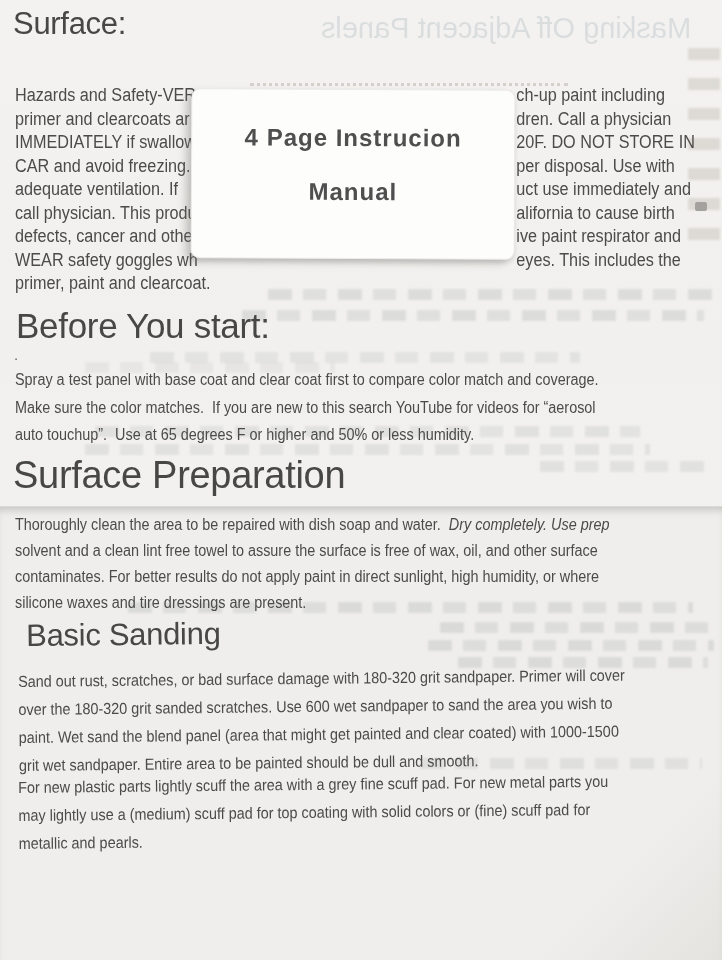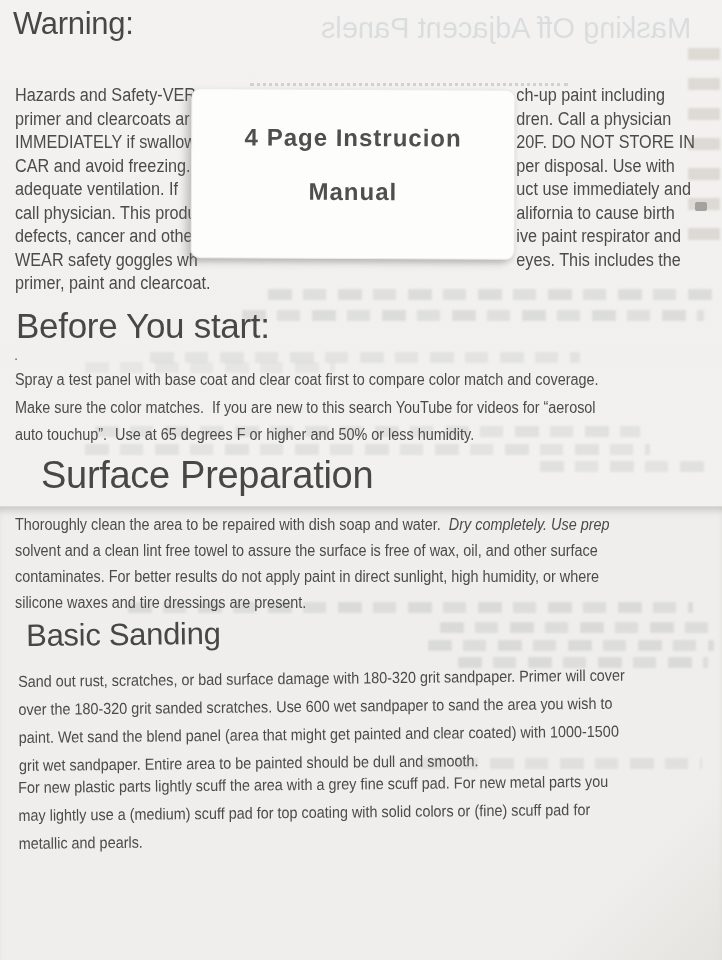--- a/index.html
+++ b/index.html
@@ -17,21 +17,21 @@
     background:#efeeec;
     box-shadow:inset 0 7px 9px -5px rgba(95,95,88,0.35);
     border-top:1px solid #dcdad6;}
   .corner-shade{position:absolute;right:0;bottom:0;width:240px;height:180px;
     background:linear-gradient(135deg,transparent 55%,rgba(200,198,190,0.28));}
 
   
   .heading{position:absolute;font-weight:400;color:#474746;letter-spacing:-0.3px;white-space:pre;}
   .h-warning{left:13px;top:6px;font-size:31px;}
   .h-before{left:16px;top:306px;font-size:35px;}
-  .h-surface{left:13px;top:454px;font-size:38px;margin-left:28px;}
+  .h-surface{left:13px;top:454px;font-size:38px;}
   .h-basic{left:26px;top:618px;font-size:31px;transform:rotate(-0.6deg);transform-origin:left top;}
 
   
   .ghost-heading{position:absolute;left:300px;top:12px;width:412px;text-align:center;
     font-size:29px;color:#c7ccd1;opacity:0.55;filter:blur(0.7px);
     transform:scaleX(-1);white-space:pre;}
 
   
   .warn-lines{position:absolute;left:15px;top:84px;width:780px;
     transform:scaleX(0.9);transform-origin:left top;
@@ -103,21 +103,21 @@
 <div class="ghost g6"></div>
 <div class="ghost g7"></div>
 <div class="ghost g8"></div>
 <div class="ghost g9"></div>
 <div class="ghost g10"></div>
 <div class="ghost g11"></div>
 <div class="ghost g12"></div>
 <div class="ghost-col"></div>
 <div class="edge-mark"></div>
 
-<div class="heading h-warning">Warning:</div>
+<div class="heading h-warning">Surface:</div>
 
 <div class="warn-lines">
   <div class="warn-line"><span>Hazards and Safety-VER</span><span class="warn-right">ch-up paint including</span></div>
   <div class="warn-line"><span>primer and clearcoats ar</span><span class="warn-right">dren. Call a physician</span></div>
   <div class="warn-line"><span>IMMEDIATELY if swallow</span><span class="warn-right">20F. DO NOT STORE IN</span></div>
   <div class="warn-line"><span>CAR and avoid freezing.</span><span class="warn-right">per disposal. Use with</span></div>
   <div class="warn-line"><span>adequate ventilation. If</span><span class="warn-right">uct use immediately and</span></div>
   <div class="warn-line"><span>call physician. This produ</span><span class="warn-right">alifornia to cause birth</span></div>
   <div class="warn-line"><span>defects, cancer and othe</span><span class="warn-right">ive paint respirator and</span></div>
   <div class="warn-line"><span>WEAR safety goggles wh</span><span class="warn-right">eyes. This includes the</span></div>

